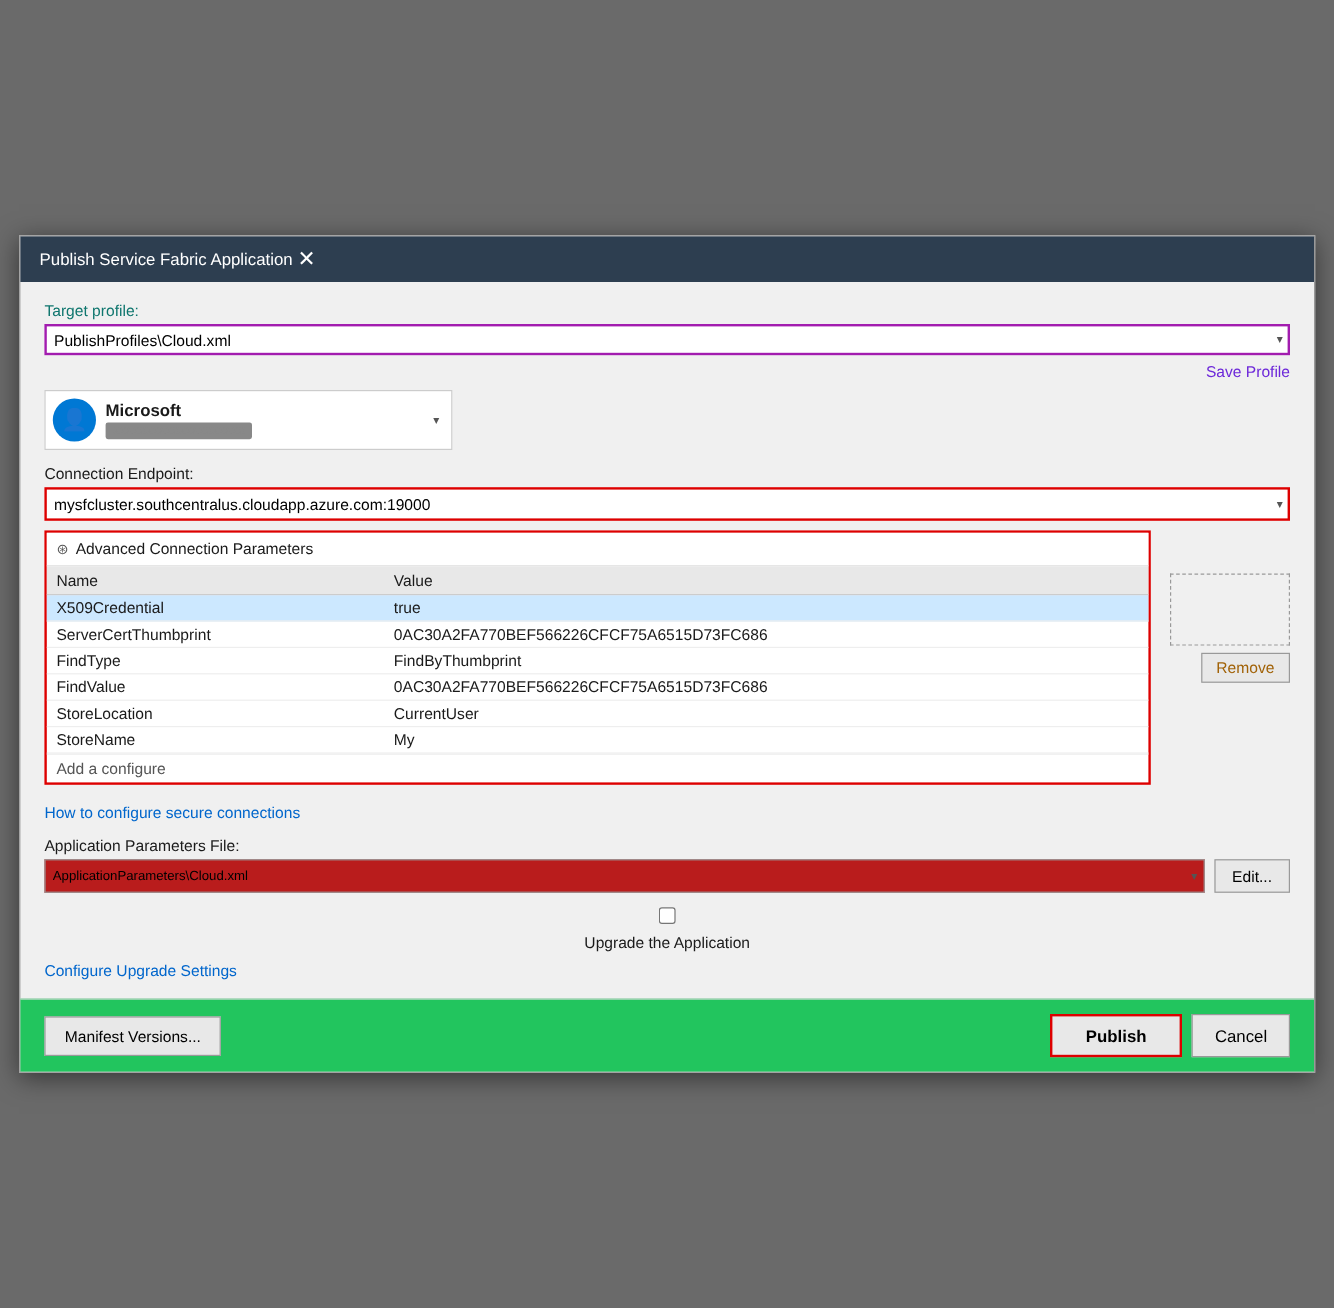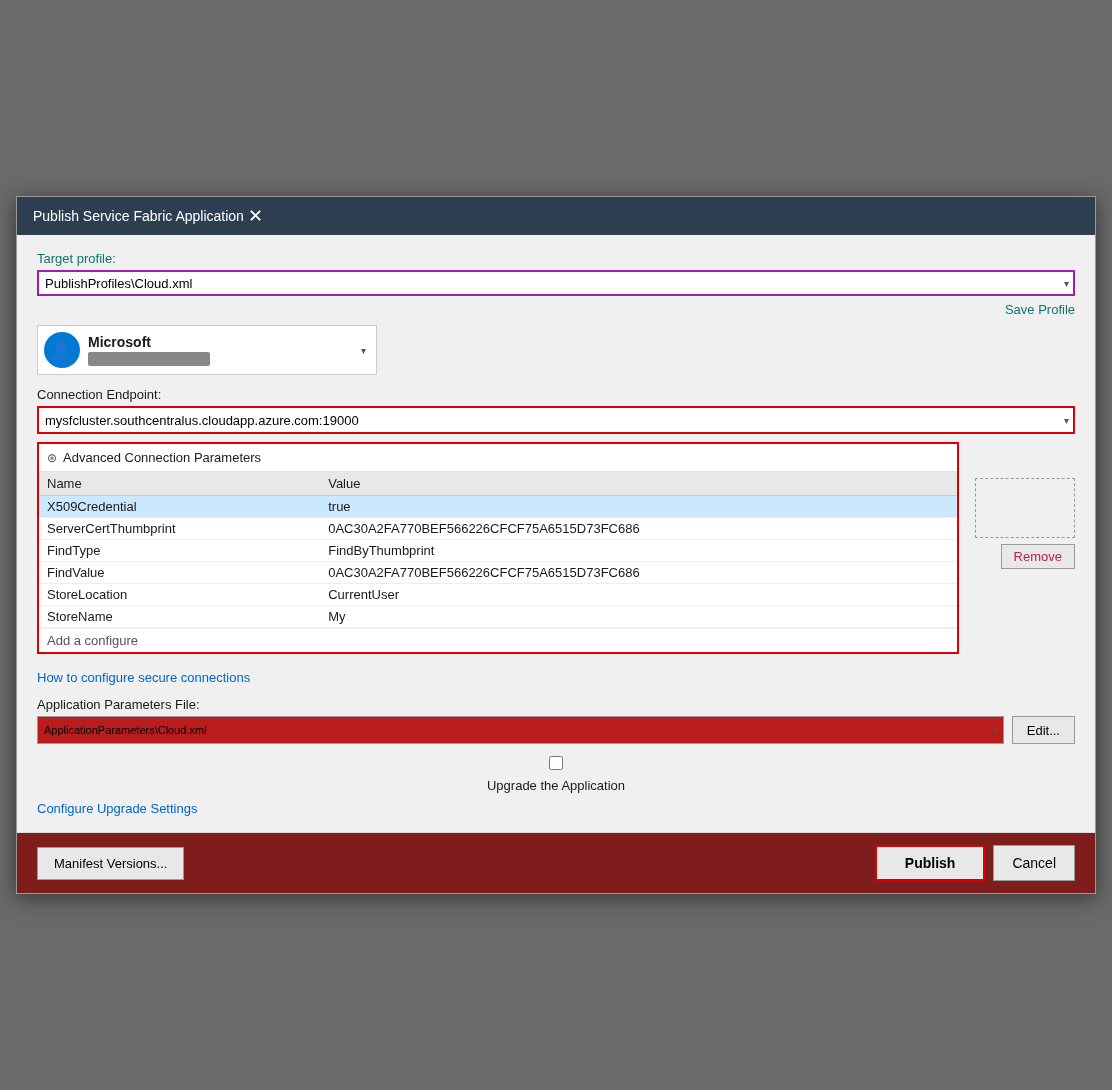--- a/index.html
+++ b/index.html
@@ -69,21 +69,21 @@
       font-size: 10px;
       color: #555;
     }
     .save-profile-row {
       display: flex;
       justify-content: flex-end;
       margin-top: 6px;
       margin-bottom: 8px;
     }
     .save-profile-link {
-      color: #0f766e;
+      color: #6d28d9;
       text-decoration: none;
       font-size: 13px;
       cursor: pointer;
     }
     .account-box {
       border: 1px solid #ccc;
       background: #fff;
       display: inline-flex;
       align-items: center;
       gap: 8px;
@@ -202,21 +202,21 @@
       color: #555;
       cursor: pointer;
       border-top: 1px solid #eee;
     }
     .remove-btn {
       background: #e8e8e8;
       border: 1px solid #999;
       padding: 4px 12px;
       font-size: 13px;
       cursor: pointer;
-      color: #be185d;
+      color: #a16207;
     }
     .advanced-outer {
       display: flex;
       align-items: flex-start;
       margin-bottom: 0;
     }
     .advanced-inner {
       flex: 1;
     }
     .dashed-box {
@@ -286,21 +286,21 @@
     .checkbox-row input[type=checkbox] {
       width: 14px;
       height: 14px;
       cursor: pointer;
     }
     .footer-buttons {
       display: flex;
       justify-content: space-between;
       align-items: center;
       padding: 12px 20px;
-      background: #7f1d1d;
+      background: #22c55e;
       border-top: 1px solid #ddd;
     }
     .manifest-btn {
       background: #e8e8e8;
       border: 1px solid #999;
       padding: 8px 16px;
       font-size: 13px;
       cursor: pointer;
     }
     .right-btns {

